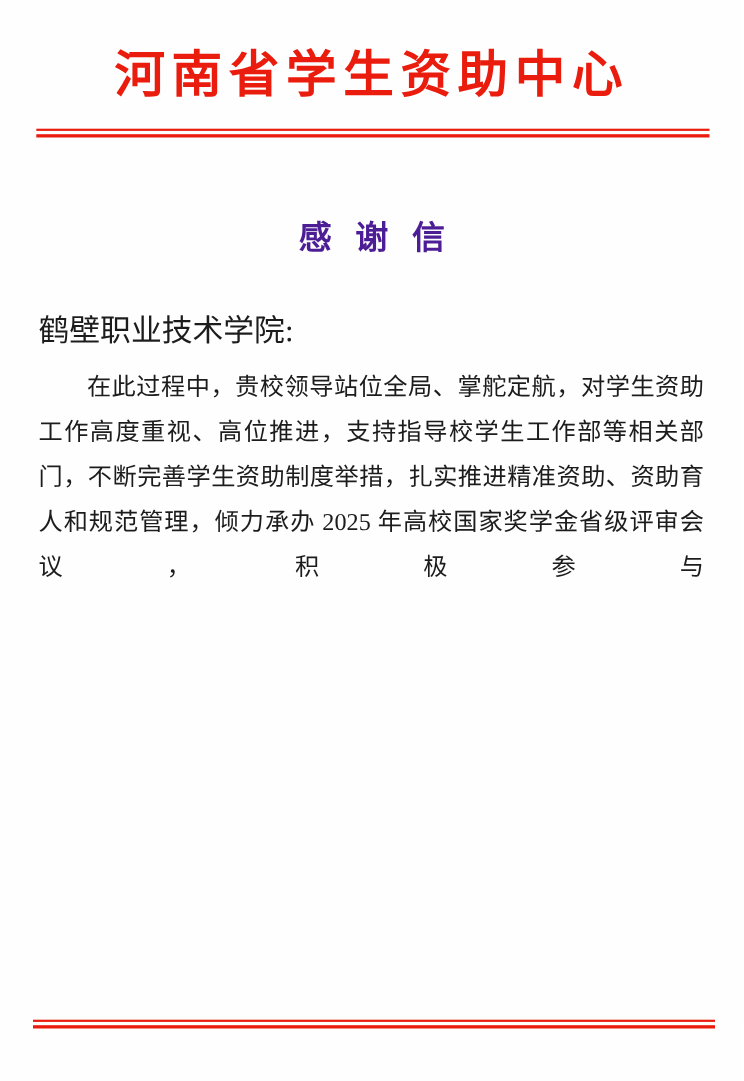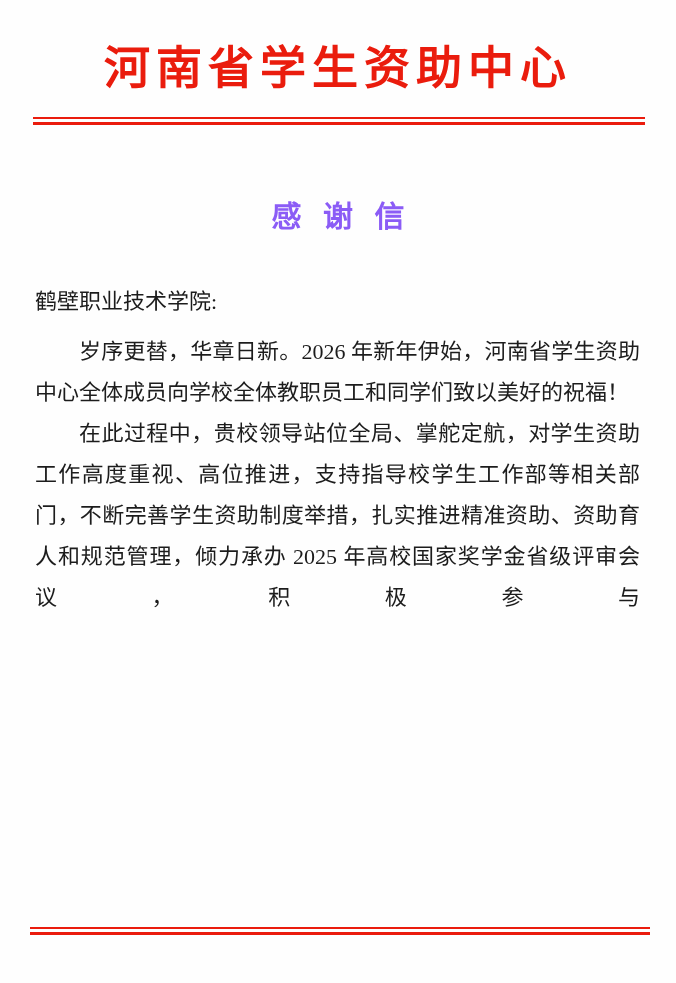--- a/index.html
+++ b/index.html
@@ -51,26 +51,26 @@
     top: 927px;
   }
   
   .doc-title {
     margin: 74px 0 0 0;
     text-align: center;
     font-size: 30px;
     line-height: 36px;
     font-weight: bold;
     word-spacing: 14px;
-    color: #8b5cf6;
+    color: #4c1d95;
   }
   
   .salutation {
     margin: 52px 36px 0 35px;
-    font-size: 22px;
+    font-size: 28px;
     line-height: 30px;
     color: var(--ink);
   }
   
   .letter-body {
     margin: 14px 36px 0 35px;
     height: 598px;
     overflow: hidden;
   }
   .letter-body p {
@@ -93,19 +93,18 @@
 
   <div class="letterhead-name">河南省学生资助中心</div>
 
   <div class="double-rule rule-header"></div>
 
   <h1 class="doc-title">感 谢 信</h1>
 
   <div class="salutation">鹤壁职业技术学院:</div>
 
   <div class="letter-body">
-    <p>岁序更替，华章日新。2026 年新年伊始，河南省学生资助中心全体成员向学校全体教职员工和同学们致以美好的祝福！</p>
     <p class="cutoff">在此过程中，贵校领导站位全局、掌舵定航，对学生资助工作高度重视、高位推进，支持指导校学生工作部等相关部门，不断完善学生资助制度举措，扎实推进精准资助、资助育人和规范管理，倾力承办 2025 年高校国家奖学金省级评审会议，积极参与</p>
   </div>
 
   <div class="double-rule rule-footer"></div>
 
 </div>
 
 </body></html>

